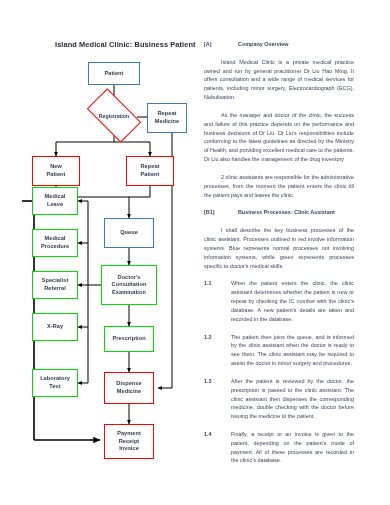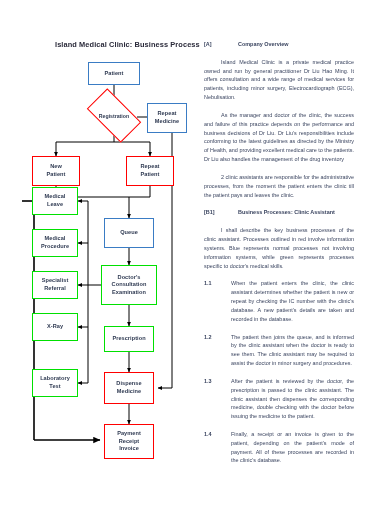--- a/index.html
+++ b/index.html
@@ -63,21 +63,21 @@
   .npara .num{width:27px;flex:none;font-weight:bold;}
   .npara .ntxt{flex:1;text-align:justify;}
 </style>
 </head>
 <body>
 
 <div id="page">
 
   <div id="flow">
 
-    <div class="title">Island Medical Clinic: Business Process</div>
+    <div class="title">Island Medical Clinic: Business Patient</div>
 
     <svg width="200" height="505">
       <defs>
         <marker id="ah" markerWidth="5" markerHeight="5" refX="4.2" refY="2" orient="auto" markerUnits="strokeWidth">
           <path d="M0,0 L4.4,2 L0,4 z" fill="#000"></path>
         </marker>
       </defs>
       <g stroke="#000" stroke-width="1" fill="none">
 
         <path d="M114,85 L114,105" marker-end="url(#ah)"></path>

